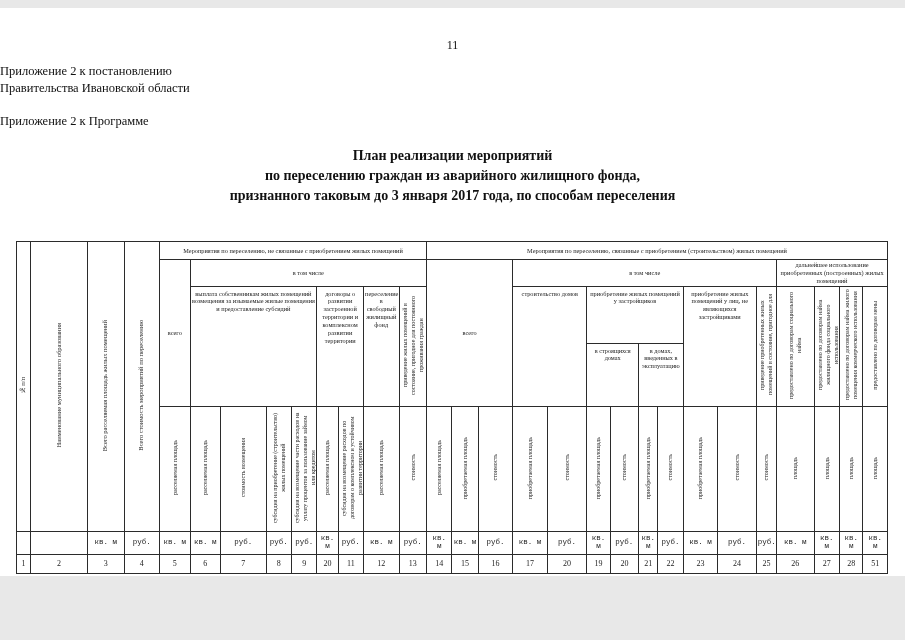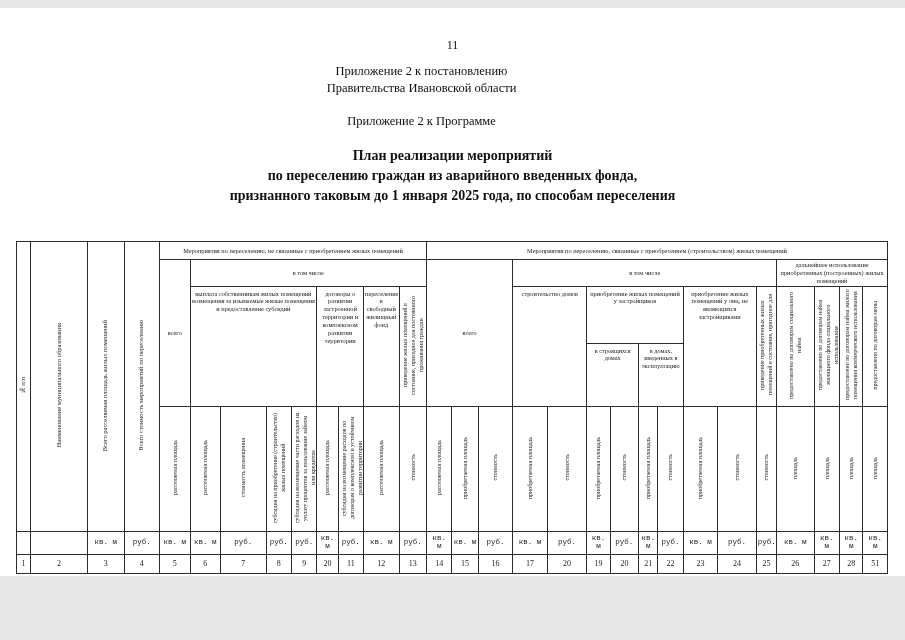--- a/index.html
+++ b/index.html
@@ -3,21 +3,21 @@
 <meta charset="utf-8">
 <style>
   * { margin: 0; padding: 0; box-sizing: border-box; }
   html, body { background: #e8e8e8; }
   .page {
     width: 905px; height: 568px; background: #ffffff; color: #111;
     font-family: "Liberation Serif", "DejaVu Serif", serif;
     position: relative; overflow: hidden; margin: 8px auto;
   }
   .pagenum { text-align: center; padding-top: 30px; font-size: 12px; }
-  .annex { text-align: center; padding-right: 62px; padding-top: 10px; font-size: 12.5px; line-height: 1.32; }
+  .annex { text-align: left; padding-right: 62px; padding-top: 10px; font-size: 12.5px; line-height: 1.32; }
   .annex .gap { height: 17px; }
   .title { text-align: center; margin-top: 16px; font-weight: bold; font-size: 14px; line-height: 1.45; }
   .tblwrap { position: absolute; left: 16px; top: 233px; }
   table { border-collapse: collapse; table-layout: fixed; width: 872px; }
   td {
     border: 1px solid #2b2b2b; text-align: center; vertical-align: middle;
     font-size: 6.3px; line-height: 1.25; padding: 1px 1px; overflow: hidden;
     color: #1c1c1c;
   }
   tr.r1 { height: 18px; } tr.r2 { height: 23px; }
@@ -43,22 +43,22 @@
 
   <div class="annex">
     <div>Приложение 2 к постановлению</div>
     <div>Правительства Ивановской области</div>
     <div class="gap"></div>
     <div>Приложение 2 к Программе</div>
   </div>
 
   <div class="title">
     <div>План реализации мероприятий</div>
-    <div>по переселению граждан из аварийного введенных фонда,</div>
-    <div>признанного таковым до 1 января 2025 года, по способам переселения</div>
+    <div>по переселению граждан из аварийного жилищного фонда,</div>
+    <div>признанного таковым до 3 января 2017 года, по способам переселения</div>
   </div>
 
   <div class="tblwrap">
   <table>
     <colgroup>
       <col style="width:14px">
           <col style="width:56px">
           <col style="width:36px">
           <col style="width:35px">
       <col style="width:30px">

